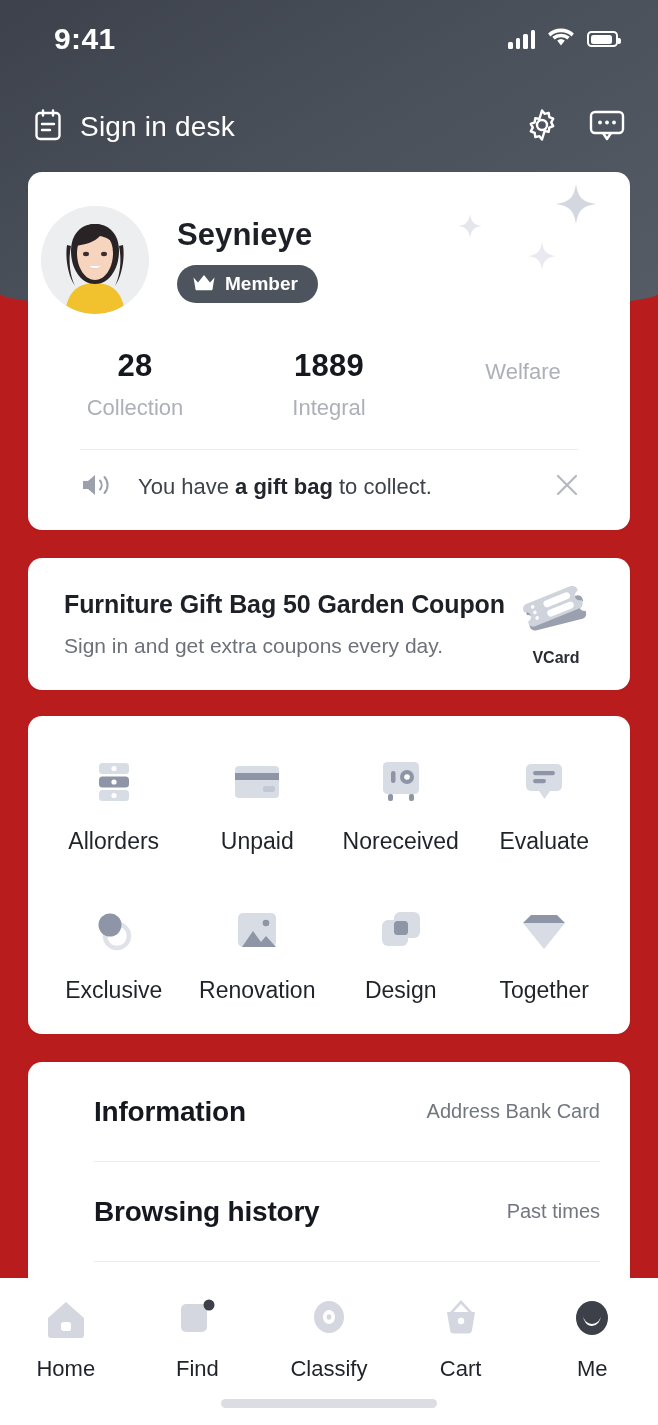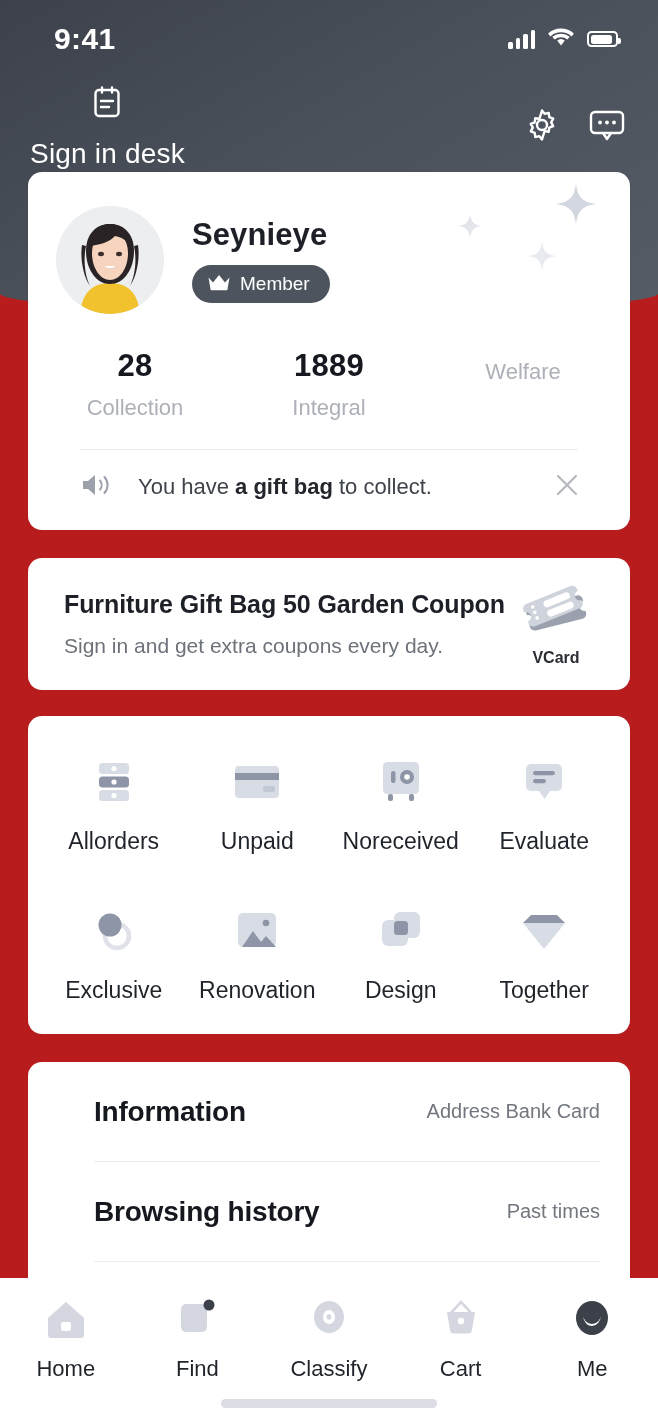--- a/index.html
+++ b/index.html
@@ -43,46 +43,46 @@
   }
   .batt::after{content:"";position:absolute;right:-4.5px;top:4.5px;width:2.5px;height:6px;
     background:#fff;border-radius:0 2px 2px 0;}
   .batt span{display:block;height:100%;width:88%;background:#fff;border-radius:2.5px;}
 
   #navbar {
     position:absolute; left:0; top:96px; width:658px; height:62px;
     display:flex; align-items:center; justify-content:space-between;
     padding:0 32px 0 30px;
   }
-  #navbar-left { display:flex; align-items:center; gap:14px;flex-direction:column; }
+  #navbar-left { display:flex; align-items:center; gap:14px; }
   #navbar-title { color:#fff; font-size:28px; font-weight:400; letter-spacing:.2px; }
   #navbar-right { display:flex; align-items:center; gap:28px; }
 
   
   .card {
     position:absolute; left:28px; width:602px;
     background:#fff; border-radius:14px;
     box-shadow:0 1px 3px rgba(80,80,110,.05);
   }
 
   
   #profile-card { top:172px; height:358px; overflow:hidden; }
-  #profile-top { display:flex; align-items:center; padding:34px 0 0 28px; position:relative; }
+  #profile-top { display:flex; align-items:center; padding:34px 0 0 13px; position:relative; }
   #avatar {
     width:108px; height:108px; border-radius:50%; overflow:hidden;
     background:#eceef0; flex:none; position:relative;
   }
   #avatar svg { display:block; width:108px; height:108px; }
   #profile-ident { margin-left:28px; }
   #profile-name { font-size:31px; font-weight:700; color:#1d2027; letter-spacing:.1px; }
   #member-badge {
     margin-top:12px; display:inline-flex; align-items:center; gap:9px;
     background:#4e545e; border-radius:22px; padding:8px 20px 8px 15px;
   }
-  #member-label { color:#fff; font-size:19px; font-weight:400; }
+  #member-label { color:#fff; font-size:19px; font-weight:700; }
   .sparkle { position:absolute; }
 
   #stats-row {
     display:flex; margin-top:34px; padding:0 10px;
   }
   .stat { flex:1; text-align:center; }
   .stat-value { font-size:31px; font-weight:700; color:#15181e; letter-spacing:.2px; }
   .stat-label { margin-top:11px; font-size:22px; color:#adb0b8; font-weight:400; }
 
   #notice-divider {

